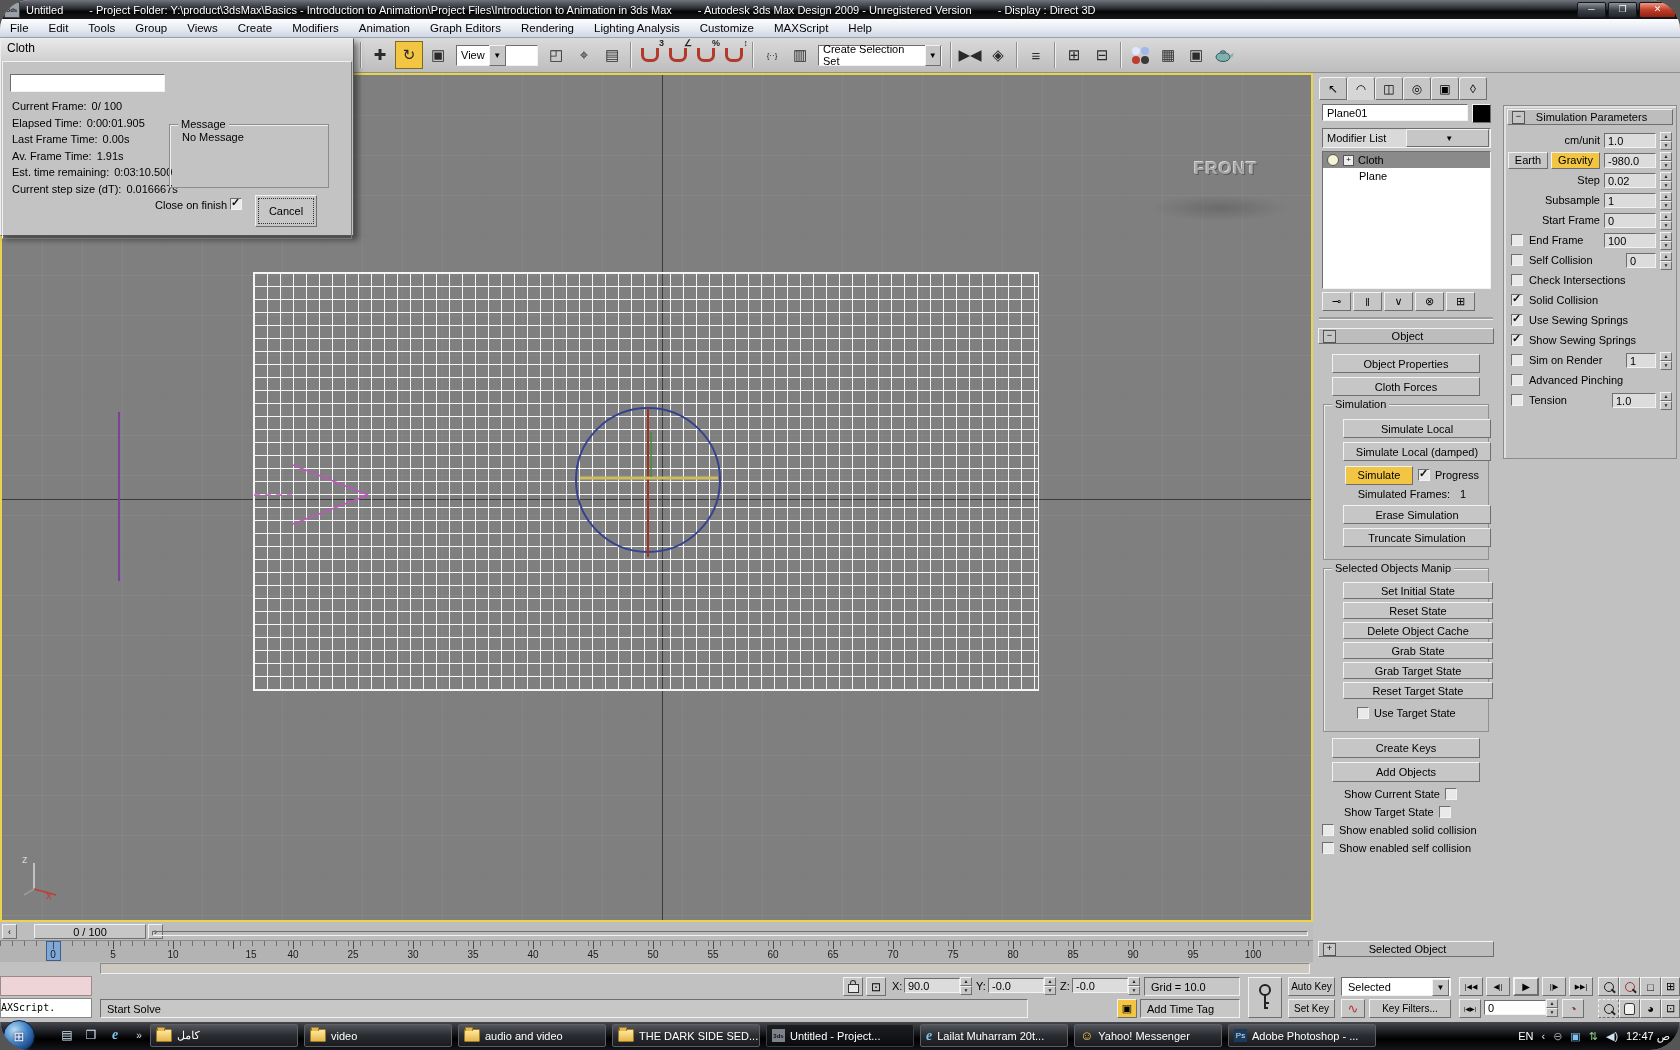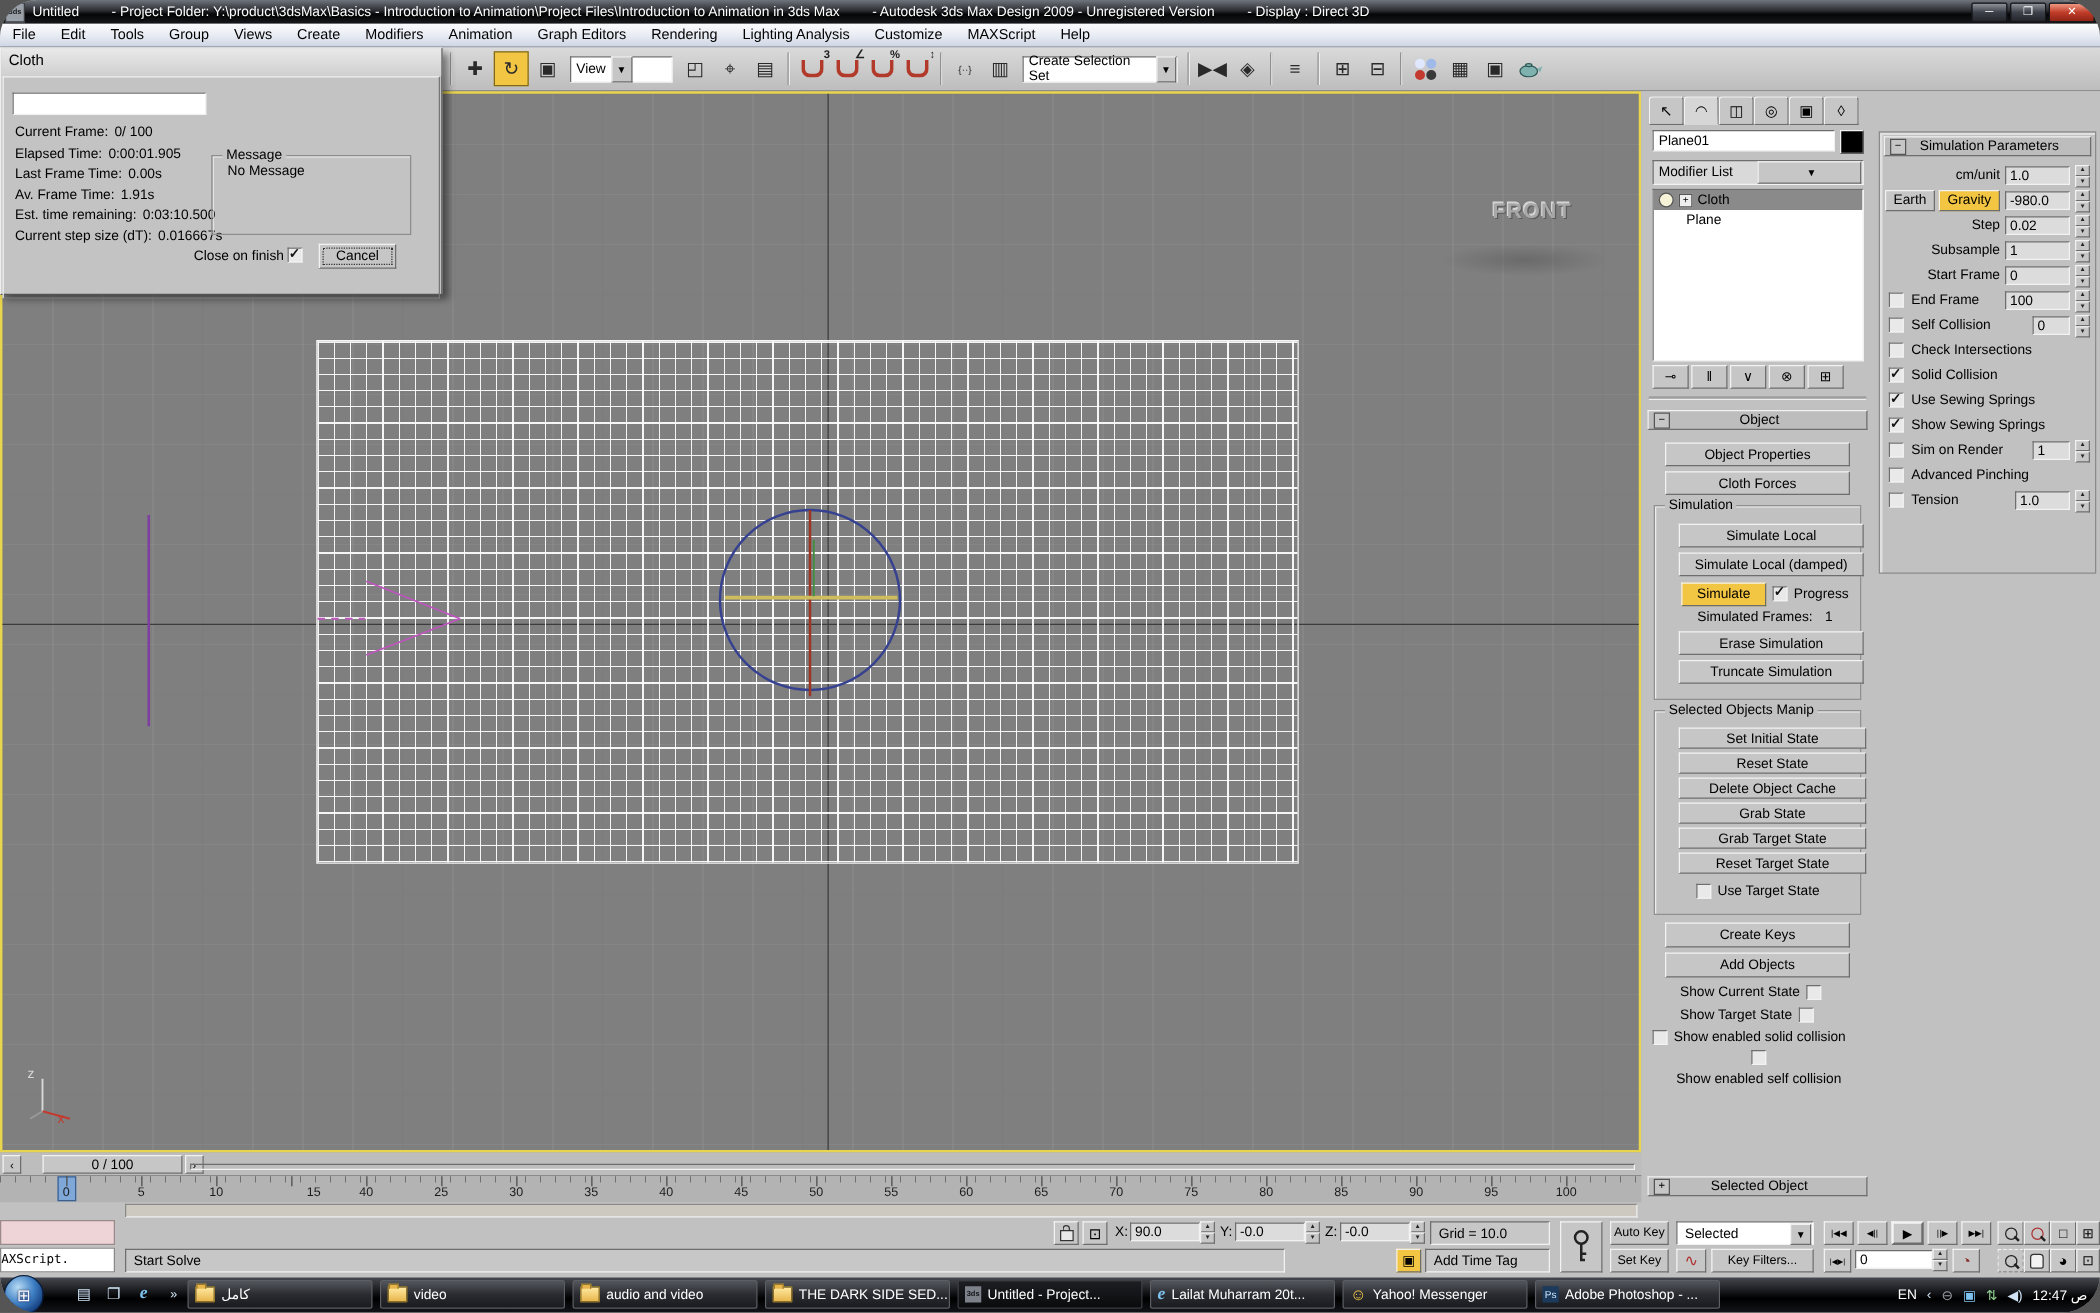--- a/index.html
+++ b/index.html
@@ -65,21 +65,21 @@
   #cd-progress{position:absolute;left:7px;top:12px;width:153px;height:16px;background:#fff;}
   #cd-stats{position:absolute;left:9px;top:36px;width:190px;}
   .cd-row{display:flex;height:16.5px;align-items:center;white-space:nowrap;}
   .cd-row .cd-l{margin-right:5px;}
   #cd-msg-group{position:absolute;left:166px;top:62px;width:158px;height:62px;border:1px solid #8d8d8d;
      box-shadow:1px 1px 0 #eee inset;}
   #cd-msg-label{position:absolute;left:8px;top:-7px;background:#c3c3c3;padding:0 3px;}
   #cd-msg-text{position:absolute;left:12px;top:6px;}
   #cd-close-label{position:absolute;left:152px;top:137px;}
   #cd-close-cb{position:absolute;left:227px;top:136px;}
-  #cd-cancel{position:absolute;left:252px;top:133px;width:62px;height:20px;outline:1px dotted #333;outline-offset:-4px;}
+  #cd-cancel{position:absolute;left:252px;top:133px;width:62px;height:32px;outline:1px dotted #333;outline-offset:-4px;}
   
   .cb{width:12px;height:12px;display:inline-block;background:#e9e9e9;position:relative;flex:none;
       border:1px solid;border-color:#6e6e6e #f2f2f2 #f2f2f2 #6e6e6e;box-sizing:border-box;}
   .cb.ck::after{content:"✓";position:absolute;left:0px;top:-3px;font-size:11px;font-weight:bold;color:#111;}
   .num{display:inline-block;height:15px;line-height:15px;background:#dcdcdc;padding:0 3px;box-sizing:border-box;
       border:1px solid;border-color:#6e6e6e #f2f2f2 #f2f2f2 #6e6e6e;font-size:11px;overflow:hidden;flex:none;}
   .spin{display:inline-flex;flex-direction:column;width:12px;height:16px;flex:none;}
   .spin i{flex:1;font-style:normal;font-size:5px;line-height:7px;text-align:center;background:#c6c6c6;
       border:1px solid;border-color:#f2f2f2 #6e6e6e #6e6e6e #f2f2f2;color:#222;}
   
@@ -91,21 +91,21 @@
   #cp-name{position:absolute;left:9px;top:31px;width:146px;height:17px;background:#fff;line-height:17px;padding:0 4px;box-sizing:border-box;}
   #cp-swatch{position:absolute;left:159px;top:31px;width:17px;height:17px;background:#000;}
   #cp-modlist{position:absolute;left:9px;top:55px;width:167px;height:18px;display:flex;align-items:center;background:#d9d9d9;}
   #cp-modlist span{flex:1;padding-left:4px;}
   #cp-modlist .dda{width:16px;height:16px;margin:0 1px;display:flex;align-items:center;justify-content:center;font-size:8px;}
   #cp-stack{position:absolute;left:9px;top:78px;width:167px;height:136px;background:#fff;overflow:hidden;}
   .stack-row{height:16px;display:flex;align-items:center;gap:4px;padding-left:4px;}
   .stack-row.sel{background:#8a8a8a;}
   .stack-row .bulb{width:10px;height:10px;border-radius:50%;background:#f5f2d8;border:1px solid #555;}
   .stack-row .plus{width:9px;height:9px;background:#eee;border:1px solid #555;font-size:8px;line-height:7px;text-align:center;}
-  .stack-row.child{padding-left:26px;}
+  .stack-row.child{padding-left:36px;}
   #cp-stacktools{position:absolute;left:9px;top:219px;display:flex;gap:2px;}
   .st-btn{width:29px;height:19px;font-size:11px;}
   #cp-div{position:absolute;left:6px;top:244px;width:174px;height:2px;background:#9d9d9d;border-bottom:1px solid #eee;}
   
   .rhead{height:16px;background:#bdbdbd;display:flex;align-items:center;font-weight:bold;font-size:11px;
      border:1px solid;border-color:#f2f2f2 #6e6e6e #6e6e6e #f2f2f2;box-sizing:border-box;}
   .rhead .pm{width:11px;height:11px;margin:0 4px;background:#c6c6c6;border:1px solid #555;font-size:9px;line-height:9px;
      text-align:center;font-weight:normal;}
   .rhead .rtitle{flex:1;text-align:center;margin-right:18px;font-weight:normal;}
   #obj-rollout{position:absolute;left:5px;top:255px;width:176px;}
@@ -433,21 +433,21 @@
             <span class="cb"></span>
           </div>
           <div class="cbrow" style="margin-left: 26px;">
             <span class="lbl">Show Target State</span>
             <span class="cb"></span>
           </div>
           <div class="cbrow" style="margin-left: 4px;">
             <span class="cb"></span>
             <span class="lbl">Show enabled solid collision</span>
           </div>
-          <div class="cbrow" style="margin-left: 4px; flex-direction: column;">
+          <div class="cbrow" style="margin-left: 4px;">
             <span class="cb"></span>
             <span class="lbl">Show enabled self collision</span>
           </div>
         </div>
     </div>
 
     <div id="sel-obj-rollout">
       <div class="rhead">
         <span class="pm">+</span>
         <span class="rtitle">Selected Object</span>

